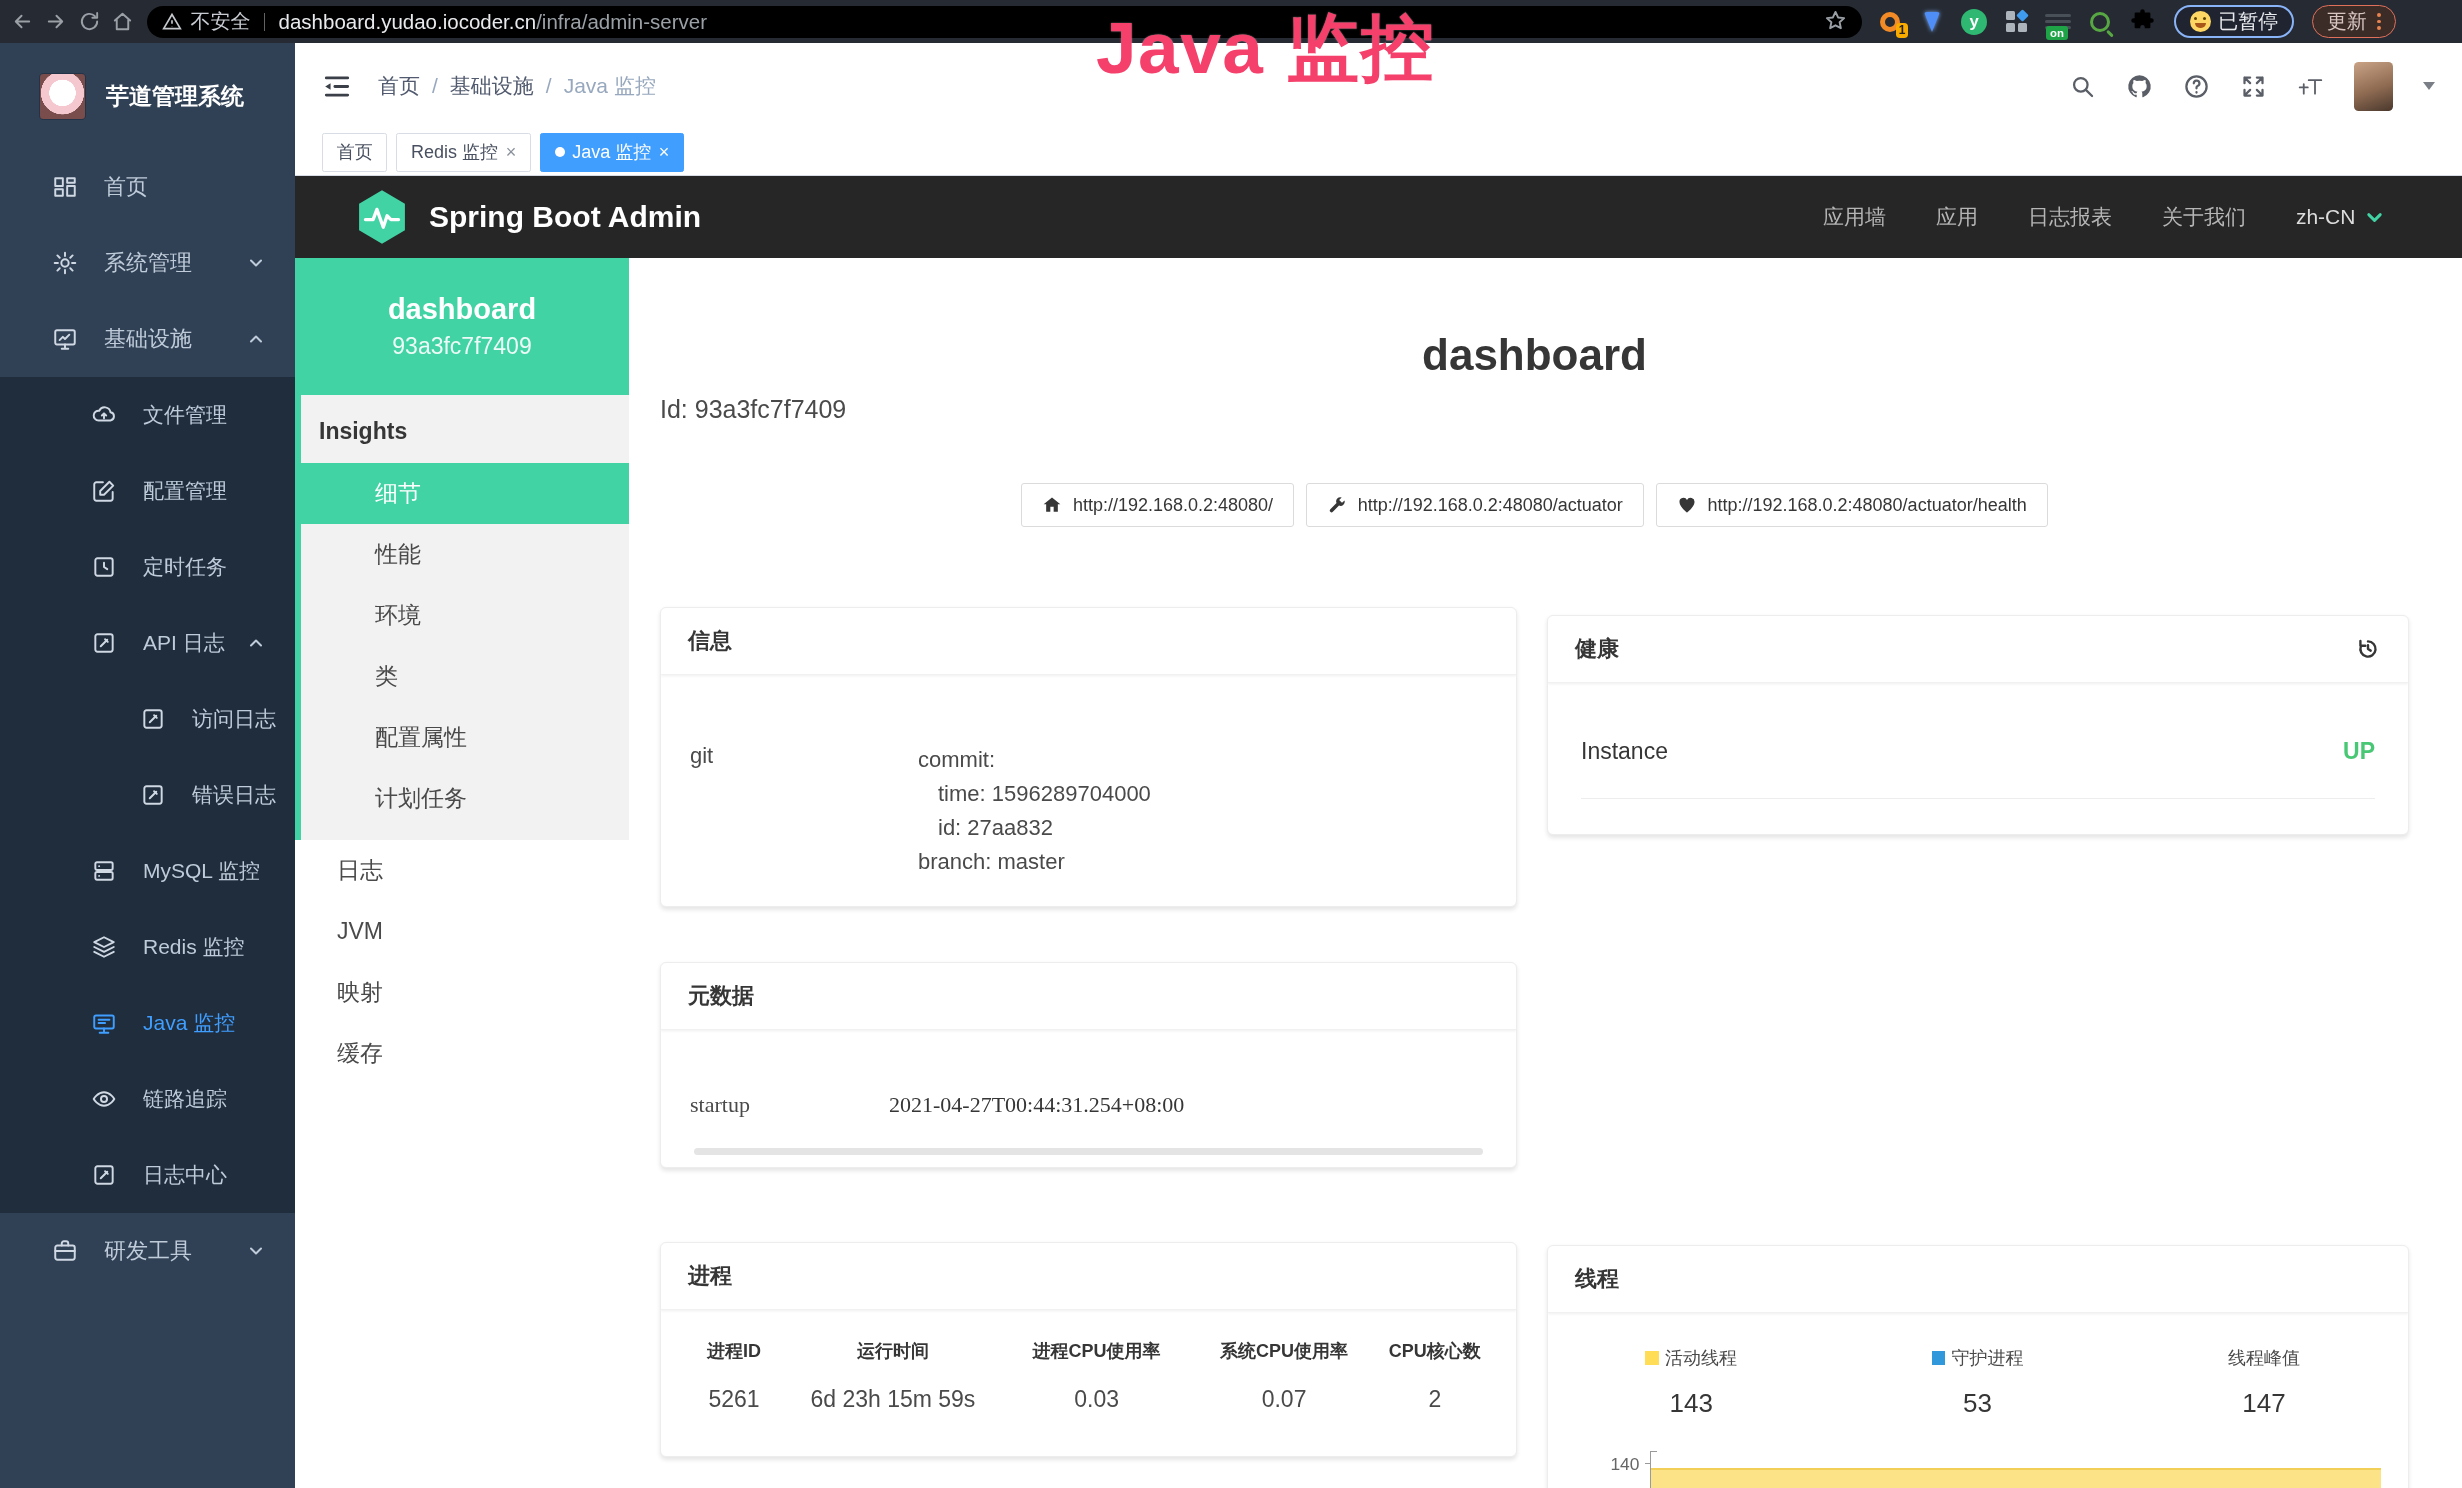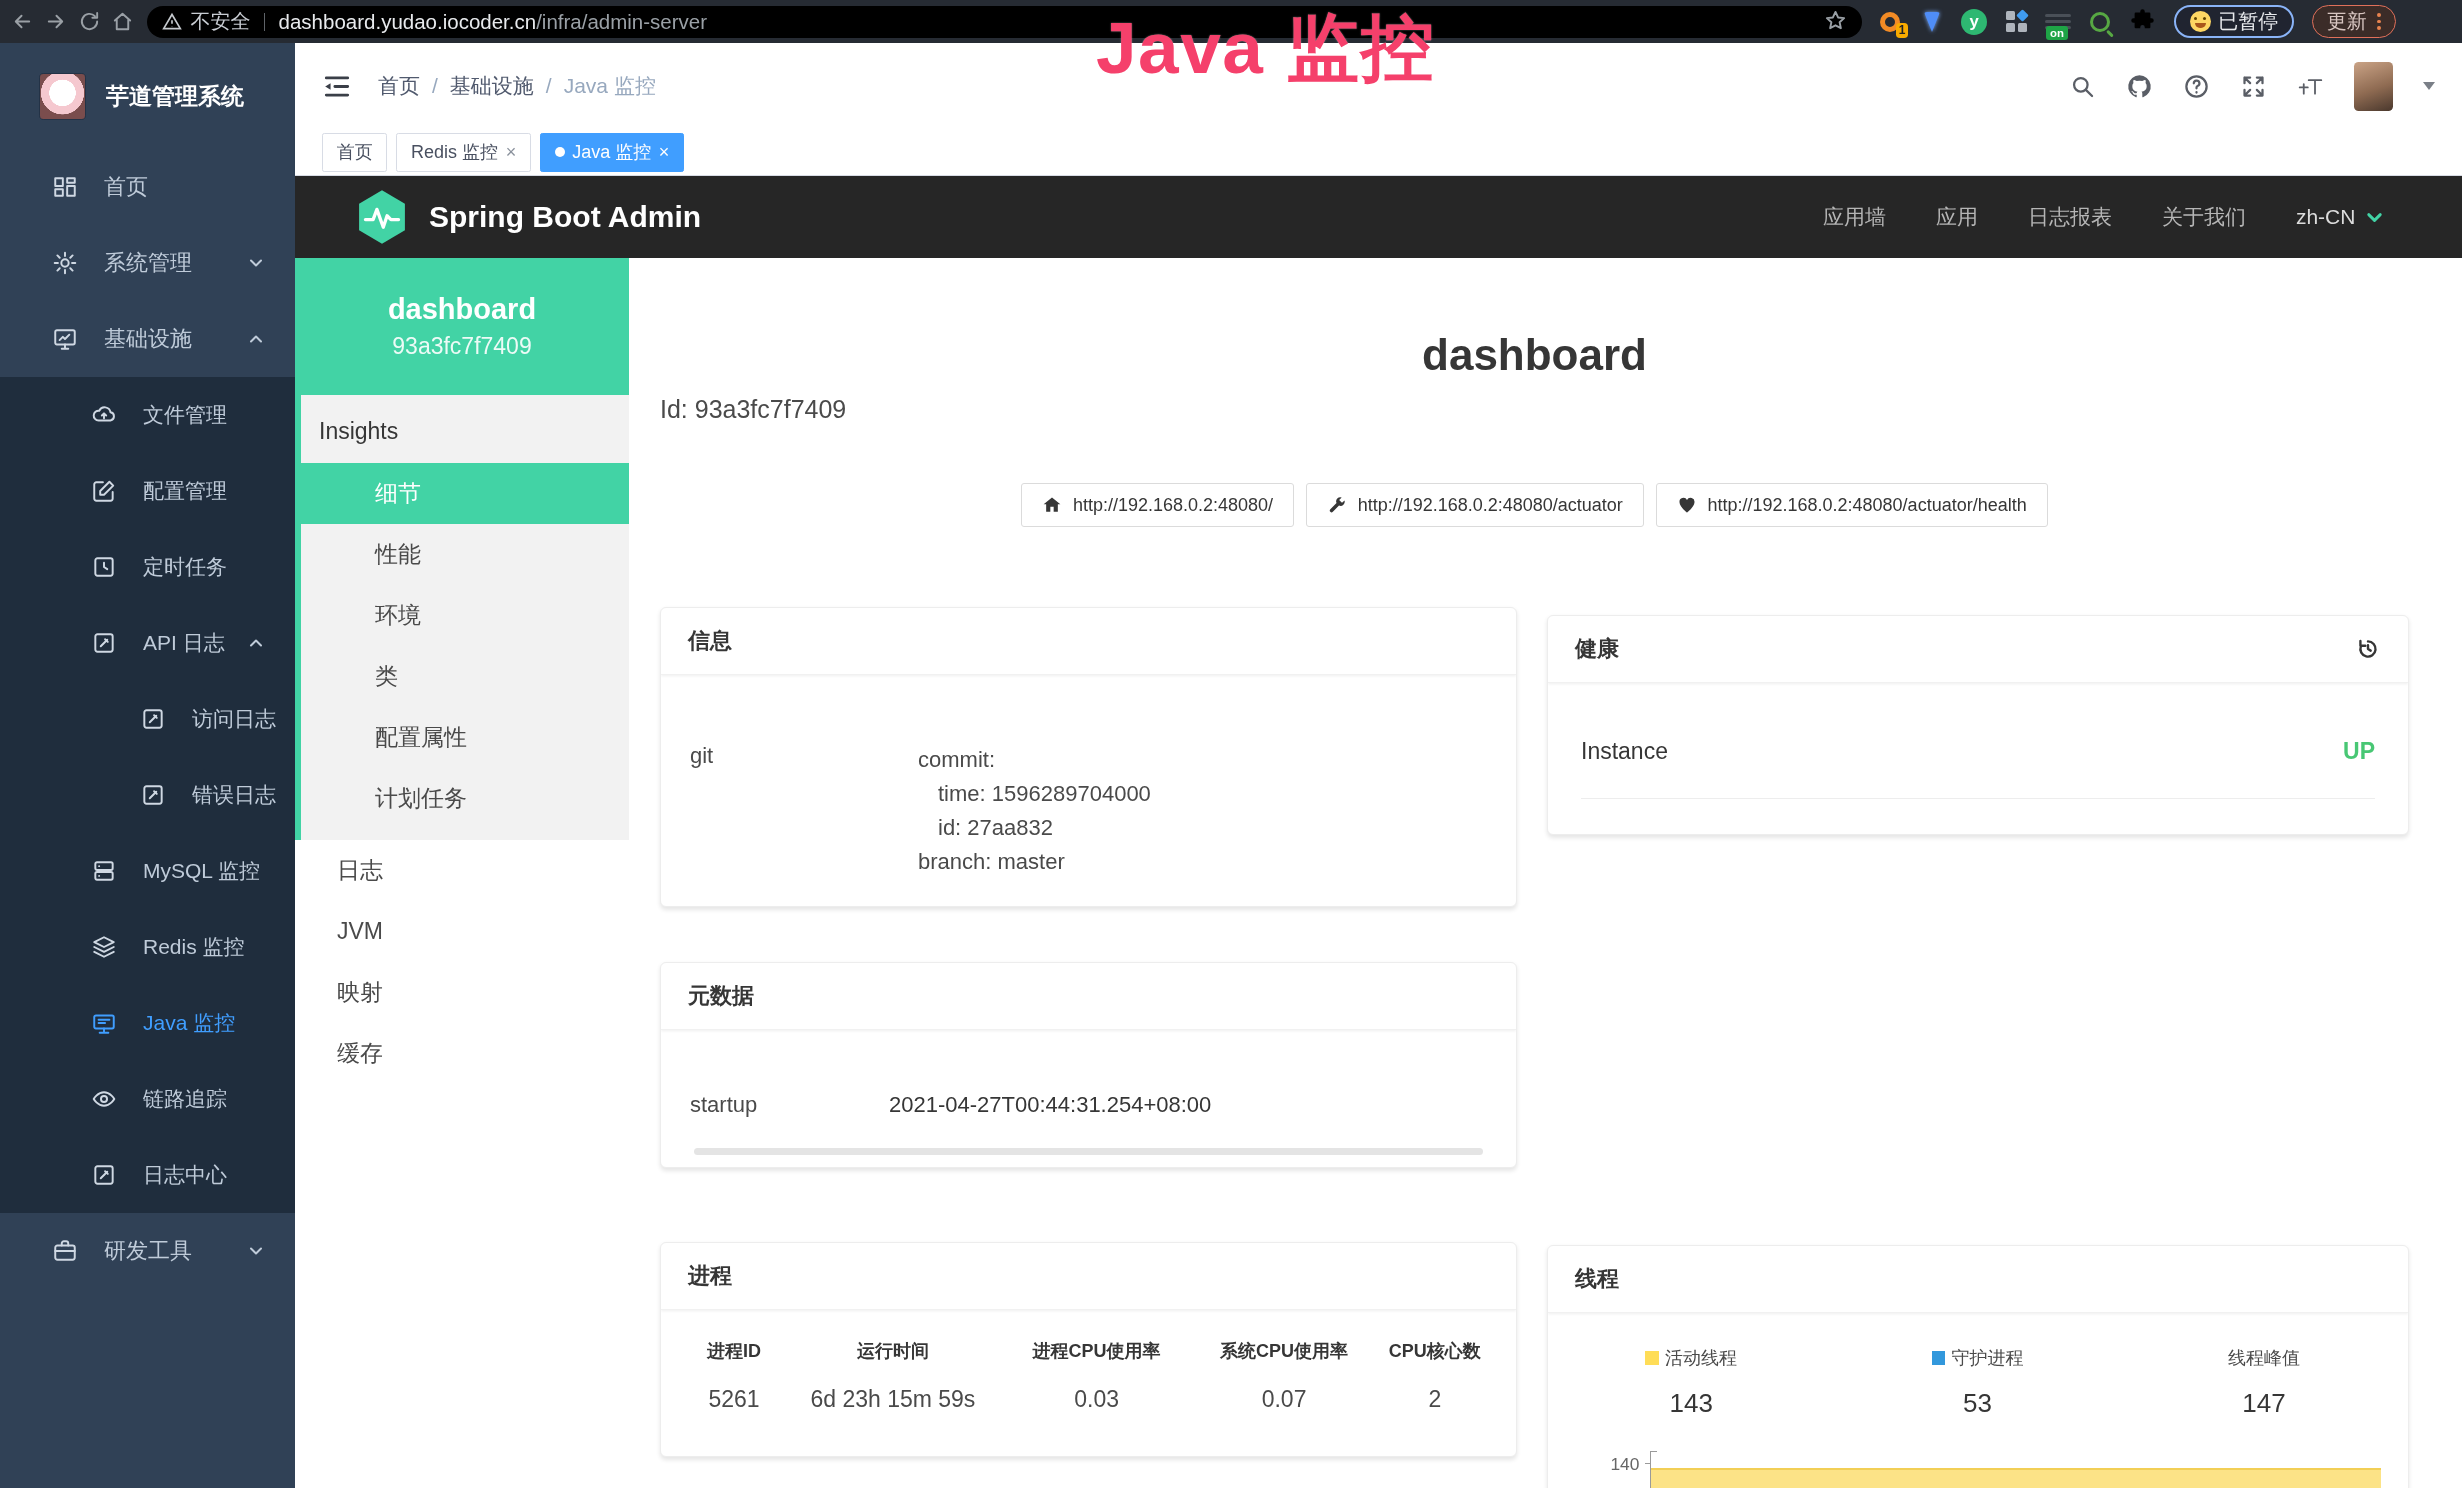--- a/index.html
+++ b/index.html
@@ -101,21 +101,21 @@
   .sba-nav .nav-item { cursor:pointer; }
   .sba-lang { display:flex; align-items:center; gap:7.6px; color:#dcdcdc; cursor:pointer; }
   .sba-lang svg { width:23px; height:23px; stroke:#42d3a5; fill:none; stroke-width:3; stroke-linecap:round; stroke-linejoin:round; }
 
   .sba-body { flex:1; display:flex; min-height:0; }
   .sba-side { width:334px; flex-shrink:0; background:#fff; }
   .inst-block { height:137px; background:#42d3a5; color:#fff; display:flex; flex-direction:column; align-items:center; justify-content:center; gap:7.6px; cursor:pointer; }
   .inst-name { font-size:29px; font-weight:700; }
   .inst-id { font-size:23px; color:rgba(255,255,255,.9); }
   .side-group { background:#f2f2f2; border-left:6px solid #42d3a5; padding-bottom:10.6px; }
-  .grp-label { padding:23px 0 18px 18px; font-size:23px; font-weight:400; color:#363636; }
+  .grp-label { padding:23px 0 18px 18px; font-size:23px; font-weight:700; color:#363636; }
   .grp-item { height:61px; display:flex; align-items:center; padding-left:74px; font-size:23px; color:#4a4a4a; cursor:pointer; }
   .grp-item.active { background:#42d3a5; color:#fff; margin-left:-6px; padding-left:80px; }
   .side-item { height:61px; display:flex; align-items:center; padding-left:42px; font-size:23px; color:#4a4a4a; cursor:pointer; }
 
   .sba-main { flex:1; background:#fff; padding:72px 53px 0 31px; min-width:0; }
   .main-title { text-align:center; font-size:44px; font-weight:700; color:#363636; }
   .main-id { text-align:left; font-size:25px; color:#4a4a4a; margin-top:15px; }
   .links-row { display:flex; justify-content:center; gap:12px; margin-top:59px; }
   .link-btn { display:flex; align-items:center; gap:10.6px; border:0.8px solid #dbdbdb; border-radius:3px; background:#fff;
     padding:10.6px 20px; font-size:18px; color:#363636; cursor:pointer; }
@@ -134,21 +134,21 @@
   .info-label { width:228px; font-size:22px; color:#4a4a4a; }
   .info-val { font-size:22px; color:#4a4a4a; line-height:1.55; }
   .ind { padding-left:20px; }
 
   .health-card { height:220px; margin-top:7.6px; }
   .health-row { margin:55px 33px 0 33px; display:flex; justify-content:space-between; border-bottom:0.8px solid #ededed; padding-bottom:33px; }
   .health-label { font-size:23px; color:#363636; }
   .health-up { font-size:23px; font-weight:700; color:#48c774; }
 
   .meta-card { height:206px; margin-top:55px; }
-  .meta-row { margin:62px 29px 0 29px; display:flex; }
+  .meta-row { margin:62px 29px 0 29px; display:flex;font-family:Liberation Serif, serif; }
   .meta-label { width:199px; font-size:22px; color:#4a4a4a; }
   .meta-val { font-size:22px; color:#363636; }
   .meta-scroll { margin:30px 33px 0 33px; height:6.8px; border-radius:3.8px; background:#e4e4e4; }
 
   .proc-card { height:215px; margin-top:74px; }
   .proc-table { padding:29px 20px 0 20px; }
   .proc-hrow, .proc-vrow { display:flex; text-align:center; }
   .proc-hrow span { font-size:18px; font-weight:700; color:#363636; }
   .proc-vrow { margin-top:23px; }
   .proc-vrow span { font-size:23px; color:#4a4a4a; }

